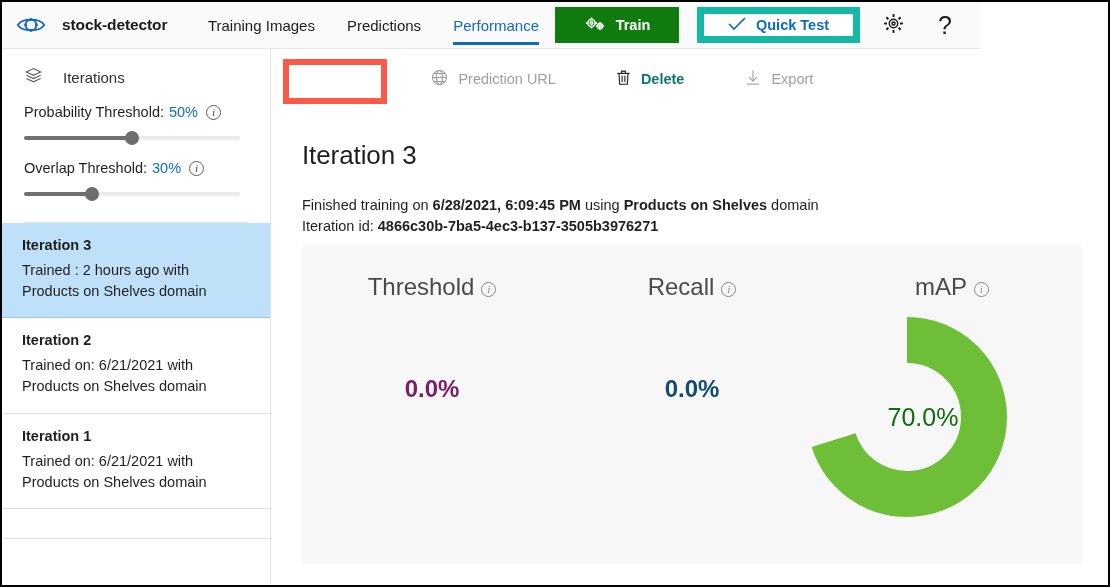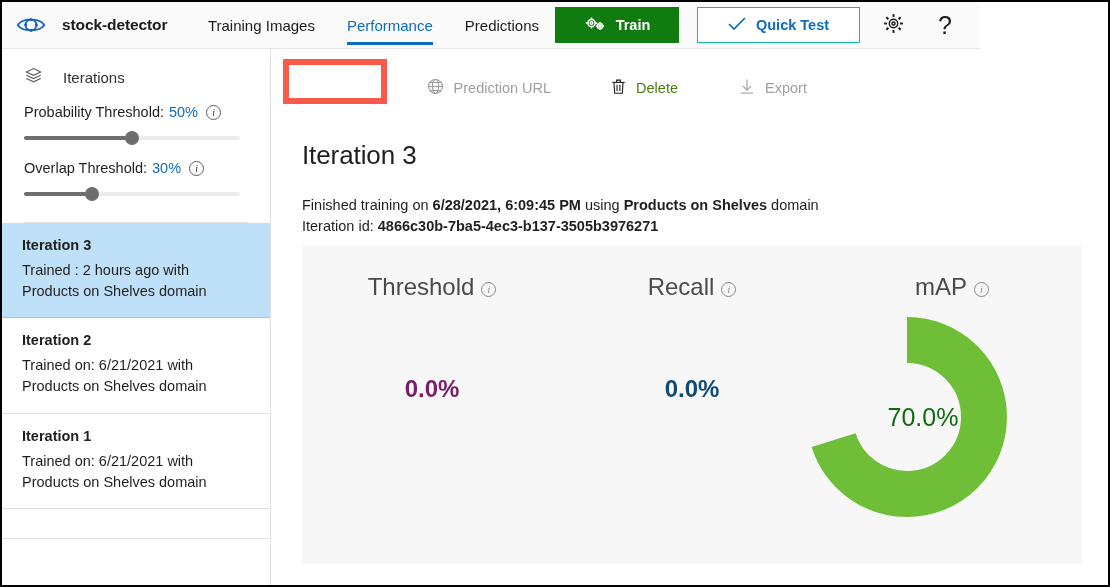--- a/index.html
+++ b/index.html
@@ -54,21 +54,21 @@
     width: 124px; height: 36px;
     background: #107c10; color: #ffffff;
     font-size: 14.5px; font-weight: bold;
     cursor: pointer; border: none;
   }
   .btn-quicktest {
     display: flex; align-items: center; justify-content: center; gap: 10px;
     width: 163px; height: 36px;
     margin-left: 18px;
     background: #ffffff; color: #0f6cbd;
-    border: 1px solid #14b8a6;
+    border: 7px solid #14b8a6;
     font-size: 14.5px; font-weight: bold;
     cursor: pointer;
   }
   .icon-btn {
     width: 38px; height: 38px;
     display: flex; align-items: center; justify-content: center;
     cursor: pointer; margin-left: 14px;
   }
   .help-glyph { font-size: 25px; color: #1b1b1b; line-height: 1; font-weight: normal; }
 
@@ -124,25 +124,25 @@
     margin-top: 7px; font-size: 14.5px; color: #201f1e;
     line-height: 1.43; max-width: 228px;
   }
   .iter-blank { height: 30px; border-bottom: 1px solid #e1e1e1; }
 
   
   .main {
     position: absolute; left: 270px; top: 47px;
     width: 836px; height: 536px; background: #ffffff;
   }
-  .toolbar { display: flex; align-items: flex-end; height: 59px; padding-left: 11px; }
+  .toolbar { display: flex; align-items: center; height: 59px; padding-left: 11px; }
   .tb-btn {
     display: flex; align-items: center; gap: 10px;
     height: 40px; padding: 0 12px;
-    font-size: 14.5px; font-weight: normal; color: #4d7c0f;
+    font-size: 14.5px; font-weight: bold; color: #0f766e;
     cursor: pointer; white-space: nowrap;
   }
   .tb-btn.disabled { color: #a19f9d; font-weight: normal; cursor: default; }
   .tb-publish { margin-left: 0; }
   .tb-gap-1 { margin-left: 33px; }
   .tb-gap-2 { margin-left: 36px; }
   .tb-gap-3 { margin-left: 37px; }
   .highlight-box {
     position: absolute; left: 11px; top: 10px;
     width: 104px; height: 45px;
@@ -205,22 +205,22 @@
             <rect x="21.6" y="10.6" width="3" height="2.8" rx="0.4"></rect>
           </g>
           <circle cx="17" cy="12" r="2.4" fill="#ffffff"></circle>
         </svg>
       </span>
       <span class="brand-title">stock-detector</span>
     </div>
 
     <div class="nav">
       <div class="nav-tab">Training Images</div>
+      <div class="nav-tab">Predictions</div>
       <div class="nav-tab active">Performance</div>
-      <div class="nav-tab">Predictions</div>
     </div>
 
     <div class="header-actions">
       <div class="btn-train">
         <span>
           <svg width="22" height="18" viewBox="0 0 22 18">
             <g fill="none" stroke="#ffffff" stroke-width="1.5">
               <circle cx="7.5" cy="8" r="3.6"></circle>
               <circle cx="7.5" cy="8" r="1.3"></circle>
               <circle cx="16" cy="11" r="2.6"></circle>

